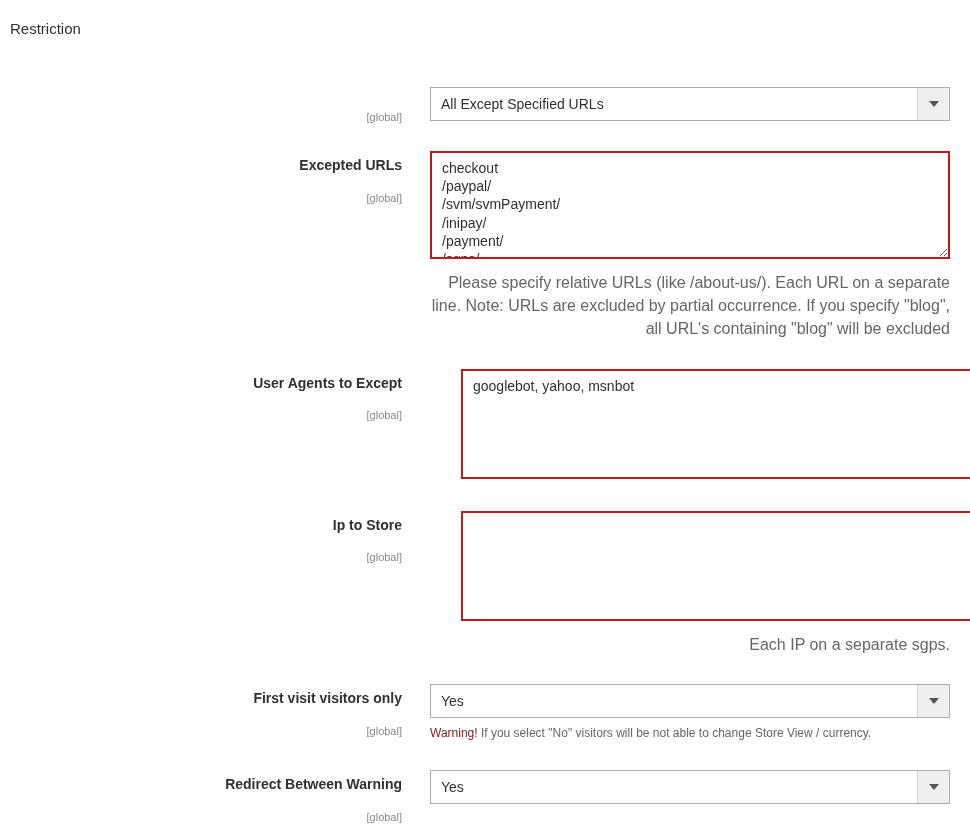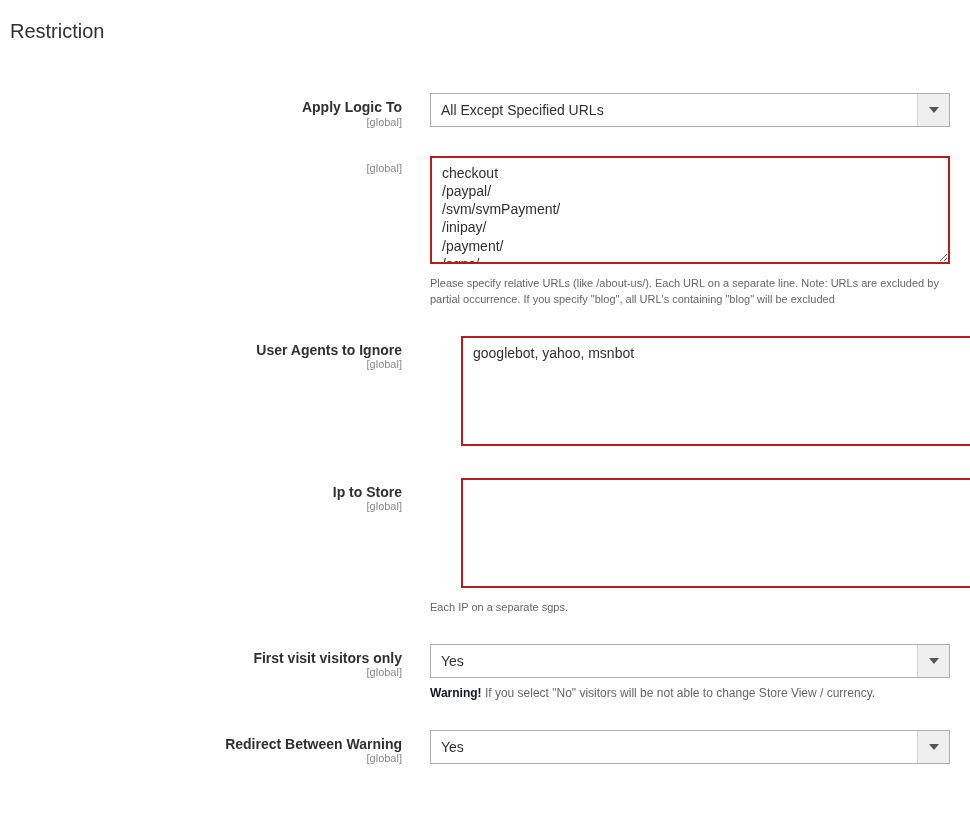--- a/index.html
+++ b/index.html
@@ -5,21 +5,21 @@
   * { box-sizing: border-box; }
   body {
     margin: 0;
     padding: 20px 10px;
     font-family: -apple-system, BlinkMacSystemFont, "Segoe UI", Helvetica, Arial, sans-serif;
     color: #333;
     background: #fff;
     width: 970px;
   }
   .section-title {
-    font-size: 20px;
+    font-size: 15px;
     color: #303030;
     font-weight: 400;
     margin: 0 0 50px 0;
   }
   .field-row {
     display: flex;
     margin-bottom: 28px;
     align-items: flex-start;
   }
   .label-col {
@@ -30,21 +30,21 @@
   }
   .label-text {
     font-size: 14px;
     font-weight: 600;
     color: #303030;
     line-height: 1.2;
   }
   .label-scope {
     font-size: 11px;
     color: #888;
-    margin-top: 0;
+    margin-top: 18px;
   }
   .control-col {
     width: 520px;
   }
   .select-wrap {
     position: relative;
     width: 100%;
   }
   .select-wrap select {
     width: 100%;
@@ -78,78 +78,79 @@
     font-size: 14px;
     font-family: inherit;
     color: #303030;
     border: 2px solid #b91c1c;
     resize: both;
     line-height: 1.3;
   }
   .textarea-urls { height: 108px; overflow-y: scroll; }
   .textarea-mid  { height: 110px; margin-left: 31px; }
   .note {
-    font-size: 11px;
+    font-size: 16px;
     color: #666;
     margin-top: 8px;
     line-height: 1.45;
+    text-align: right;
   }
   .inline-note {
     font-size: 12px;
     color: #666;
     margin-top: 6px;
     line-height: 1.5;
   }
   .warn-label {
-    color: #0f172a;
-    font-weight: 700;
+    color: #7f1d1d;
+    font-weight: 400;
   }
 </style>
 </head>
 <body>
 
 <h2 class="section-title">Restriction</h2>
 
 <div class="field-row">
   <div class="label-col">
-    <div class="label-text">Apply Logic To</div>
     <div class="label-scope">[global]</div>
   </div>
   <div class="control-col">
     <div class="select-wrap">
       <select>
         <option>All Except Specified URLs</option>
       </select>
       <span class="select-arrow">
         <svg width="10" height="6" viewBox="0 0 10 6">
             <path d="M0 0 L5 6 L10 0 Z" fill="#555"></path>
           </svg>
       </span>
     </div>
   </div>
 </div>
 
 <div class="field-row">
   <div class="label-col">
+    <div class="label-text">Excepted URLs</div>
     <div class="label-scope">[global]</div>
   </div>
   <div class="control-col">
     <textarea class="textarea-urls" style="">checkout
 /paypal/
 /svm/svmPayment/
 /inipay/
 /payment/
 /sgps/</textarea>
     <div class="note">Please specify relative URLs (like /about-us/). Each URL on a separate line. Note: URLs are excluded by partial occurrence. If you specify "blog", all URL's containing "blog" will be excluded</div>
   </div>
 </div>
 
 <div class="field-row">
   <div class="label-col">
-    <div class="label-text">User Agents to Ignore</div>
+    <div class="label-text">User Agents to Except</div>
     <div class="label-scope">[global]</div>
   </div>
   <div class="control-col">
     <textarea class="textarea-mid" style="">googlebot, yahoo, msnbot</textarea>
   </div>
 </div>
 
 <div class="field-row">
   <div class="label-col">
     <div class="label-text">Ip to Store</div>

